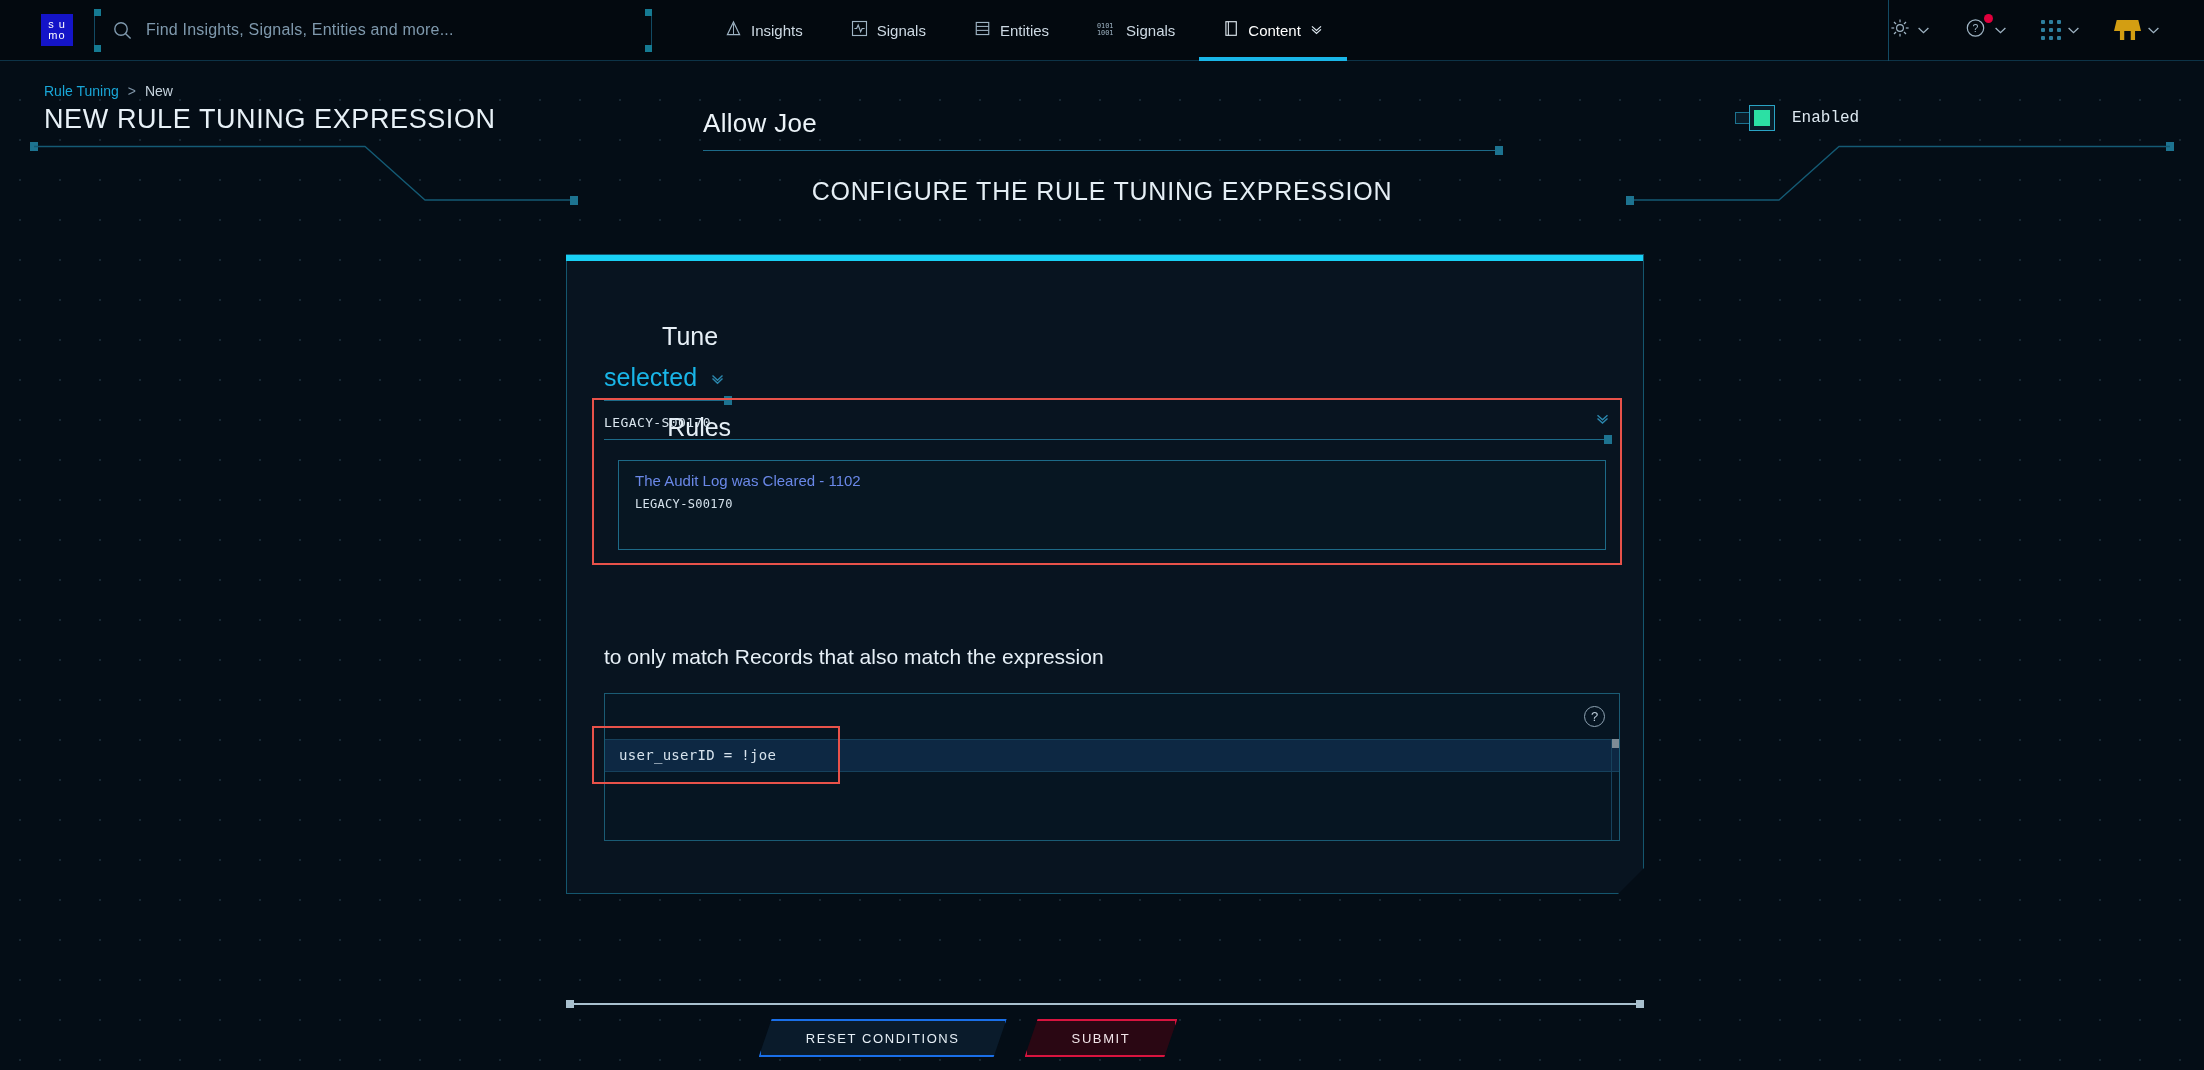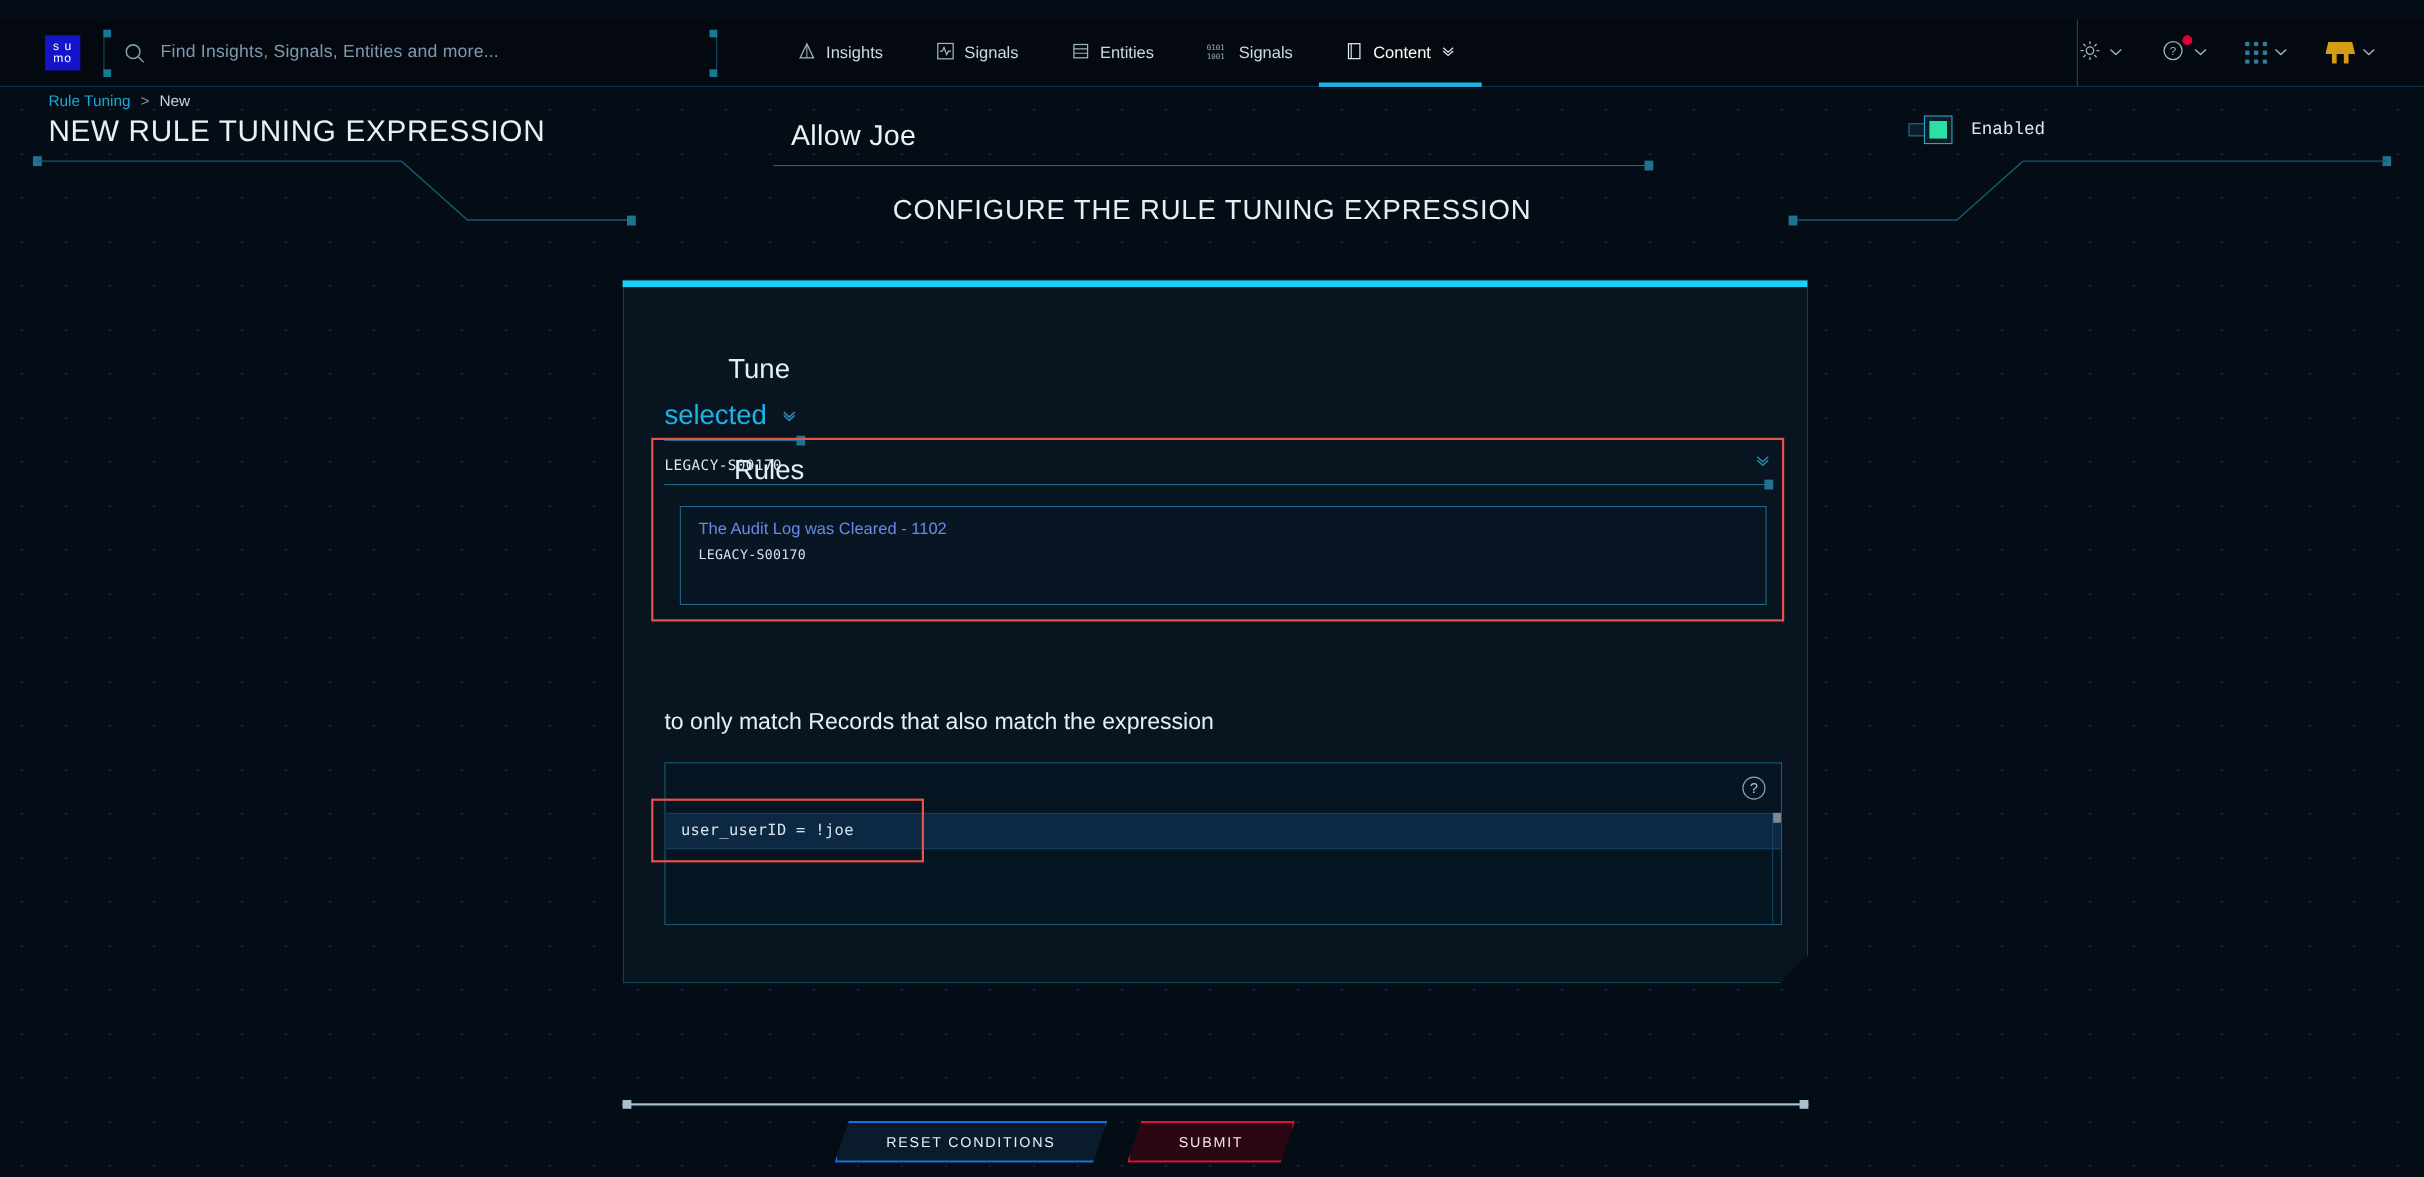--- a/index.html
+++ b/index.html
@@ -23,21 +23,20 @@
   }
 
   
   .topbar {
     position: absolute; top: 0; left: 0;
     width: 2204px; height: 61px;
     background: #03090f;
     border-bottom: 1px solid #0d3347;
     display: flex; align-items: center;
     z-index: 20;
-    margin-top: 18px;
   }
   .logo {
     width: 32px; height: 32px;
     background: #1414c8;
     margin-left: 41px;
     display: flex; flex-direction: column;
     align-items: center; justify-content: center;
     line-height: 1.0;
     color: #ffffff;
     font-size: 11px;
@@ -140,21 +139,20 @@
     font-size: 27px; color: #e8f1f7;
     letter-spacing: 0.6px; font-weight: 400;
   }
 
   .name-field {
     position: absolute; left: 703px; top: 108px; width: 800px;
   }
   .name-value {
     font-size: 26px; color: #ecf3f8; padding-bottom: 11px;
     letter-spacing: 0.3px;
-    margin-left: 16px;
   }
   .name-underline {
     height: 1px; background: #1d6a88; position: relative;
   }
   .name-underline::after {
     content: ""; position: absolute; right: 0; top: -4px;
     width: 8px; height: 9px; background: #1d7390;
   }
 
   .toggle-wrap {

